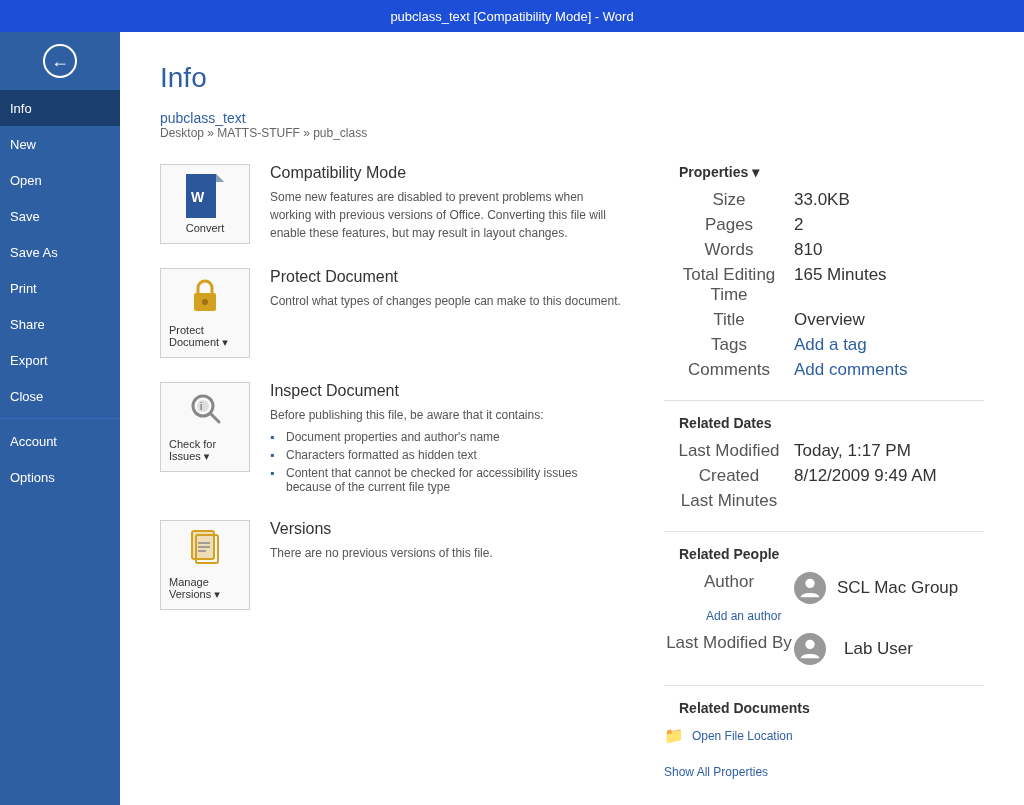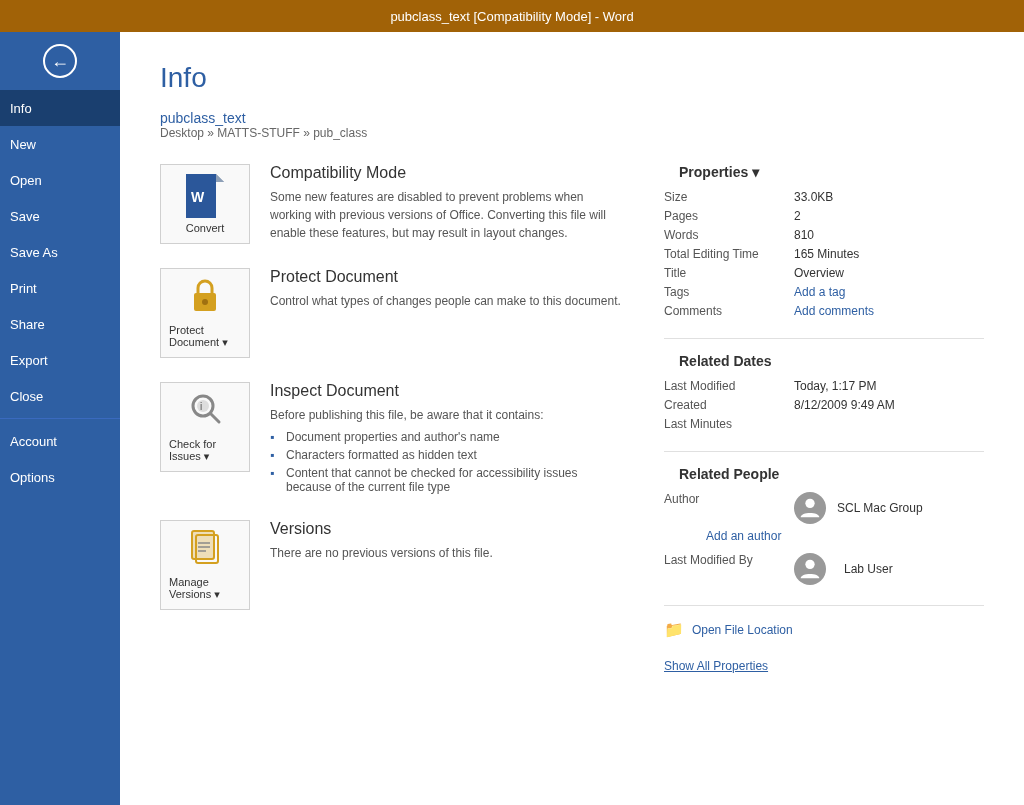--- a/index.html
+++ b/index.html
@@ -1,19 +1,19 @@
 <!DOCTYPE html>
 <html><head>
   <meta charset="utf-8">
   <style>
     * { box-sizing: border-box; margin: 0; padding: 0; }
     body { font-family: 'Segoe UI', Arial, sans-serif; font-size: 13px; background: #f0f0f0; color: #333; height: 805px; overflow: hidden; }
 
     .title-bar {
-      background: #a16207;
+      background: #1d4ed8;
       color: white;
       text-align: center;
       padding: 6px;
       font-size: 13px;
       height: 32px;
       display: flex;
       align-items: center;
       justify-content: center;
     }
 
@@ -191,21 +191,22 @@
       margin-bottom: 10px;
       display: flex;
       align-items: center;
       gap: 4px;
       padding-left: 15px;
     }
 
     .prop-row {
       display: flex;
       margin-bottom: 5px;
-      font-size: 12px;
+      font-size: 17px;
+      text-align: center;
     }
 
     .prop-label {
       width: 130px;
       color: #555;
       flex-shrink: 0;
     }
 
     .prop-value {
       color: #333;
@@ -263,21 +264,20 @@
       font-size: 16px;
       margin-right: 8px;
       color: #e8a020;
     }
 
     .show-all-props {
       font-size: 12px;
       color: #2e5fa3;
       cursor: pointer;
       margin-top: 20px;
-      text-decoration: underline;
     }
 
     
     .word-icon {
       display: flex;
       flex-direction: column;
       align-items: center;
     }
   </style>
 </head>
@@ -490,20 +490,21 @@
                 </svg>
               </span>
               <span>Lab User</span>
             </span>
           </div>
         </div>
 
         <div class="section-divider"></div>
 
         <div class="properties-section">
+          <div class="properties-title">Related Documents</div>
           <div class="related-docs-row">
             <span class="folder-icon">📁</span>
             <span>Open File Location</span>
           </div>
           <div class="show-all-props">Show All Properties</div>
         </div>
 
       </div>
     </div>
   </div>

